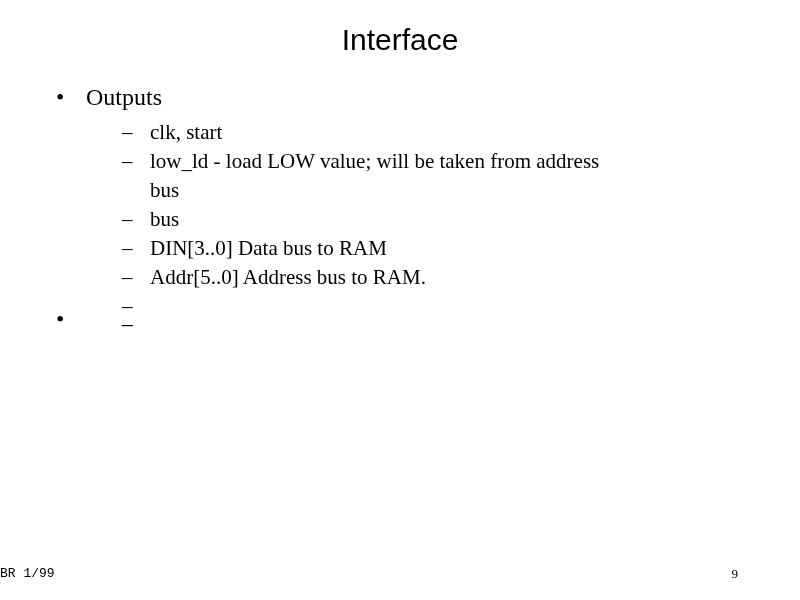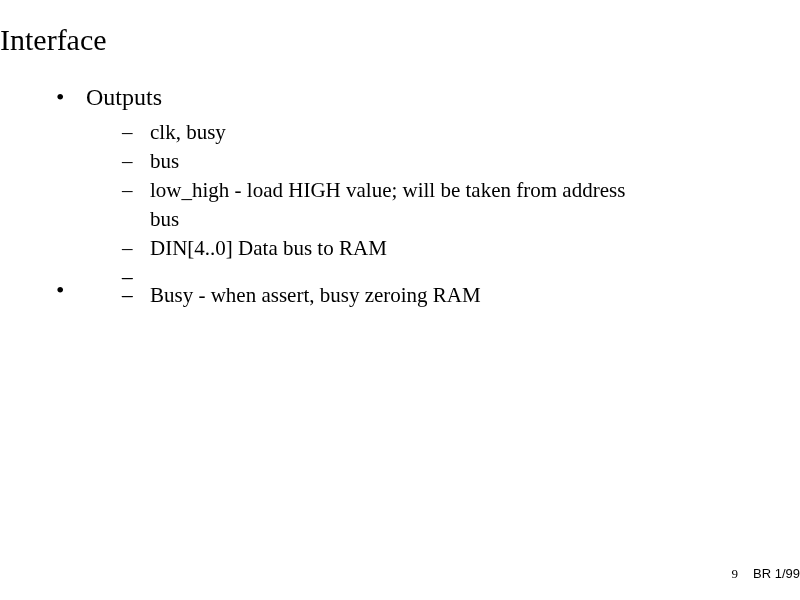--- a/index.html
+++ b/index.html
@@ -19,24 +19,24 @@
     position: relative;
     width: 800px;
     height: 600px;
     box-sizing: border-box;
   }
   .slide-title {
     position: absolute;
     top: 22px;
     left: 0;
     width: 800px;
-    text-align: left;
+    text-align: center;
     font-size: 30px;
     line-height: 36px;
-    font-family: Liberation Serif, serif;
+    font-family: Liberation Sans, sans-serif;
   }
   .body-content {
     position: absolute;
     top: 82px;
     left: 34px;
     width: 734px;
   }
   
   .l1 {
     position: relative;
@@ -82,23 +82,23 @@
     bottom: 0;
     left: 0;
     width: 800px;
     height: 44px;
   }
   .footer-center {
     position: absolute;
     left: 0;
     top: 10px;
     width: 800px;
-    text-align: right;
+    text-align: left;
     font-size: 13px;
-    font-family: Liberation Sans, sans-serif;
+    font-family: Liberation Mono, monospace;
   }
   .footer-page {
     position: absolute;
     right: 62px;
     top: 10px;
     font-size: 13px;
     font-family: "Liberation Serif", serif;
   }
 </style>
 </head>
@@ -111,56 +111,56 @@
   <div class="body-content">
 
     <div class="l1">
       <span class="bullet">•</span>
       <span>Outputs</span>
     </div>
 
     <div class="l2-group">
       <div class="l2">
         <span class="dash">–</span>
-        <span>clk, busy</span>
+        <span>clk, start</span>
+      </div>
+      <div class="l2">
+        <span class="dash">–</span>
+        <span>low_ld   - load LOW value; will be taken from address</span>
+        <span class="cont">bus</span>
       </div>
       <div class="l2">
         <span class="dash">–</span>
         <span class="cont">bus</span>
       </div>
       <div class="l2">
         <span class="dash">–</span>
-        <span>low_high - load HIGH value; will be taken from address</span>
-        <span class="cont">bus</span>
+        <span>DIN[3..0]   Data bus to RAM</span>
       </div>
       <div class="l2">
         <span class="dash">–</span>
-        <span>DIN[4..0]   Data bus to RAM</span>
-      </div>
-      <div class="l2">
-        <span class="dash">–</span>
+        <span>Addr[5..0]   Address bus to RAM.</span>
       </div>
       <div class="l2">
         <span class="dash">–</span>
       </div>
     </div>
 
     <div class="spacer-outputs"></div>
 
     <div class="l1">
       <span class="bullet">•</span>
     </div>
 
     <div class="l2-group">
       <div class="l2">
         <span class="dash">–</span>
       </div>
       <div class="l2">
         <span class="dash">–</span>
-        <span>Busy - when assert, busy zeroing RAM</span>
       </div>
     </div>
 
   </div>
 
   <div class="footer">
     <div class="footer-center">BR 1/99</div>
     <div class="footer-page">9</div>
   </div>
 

